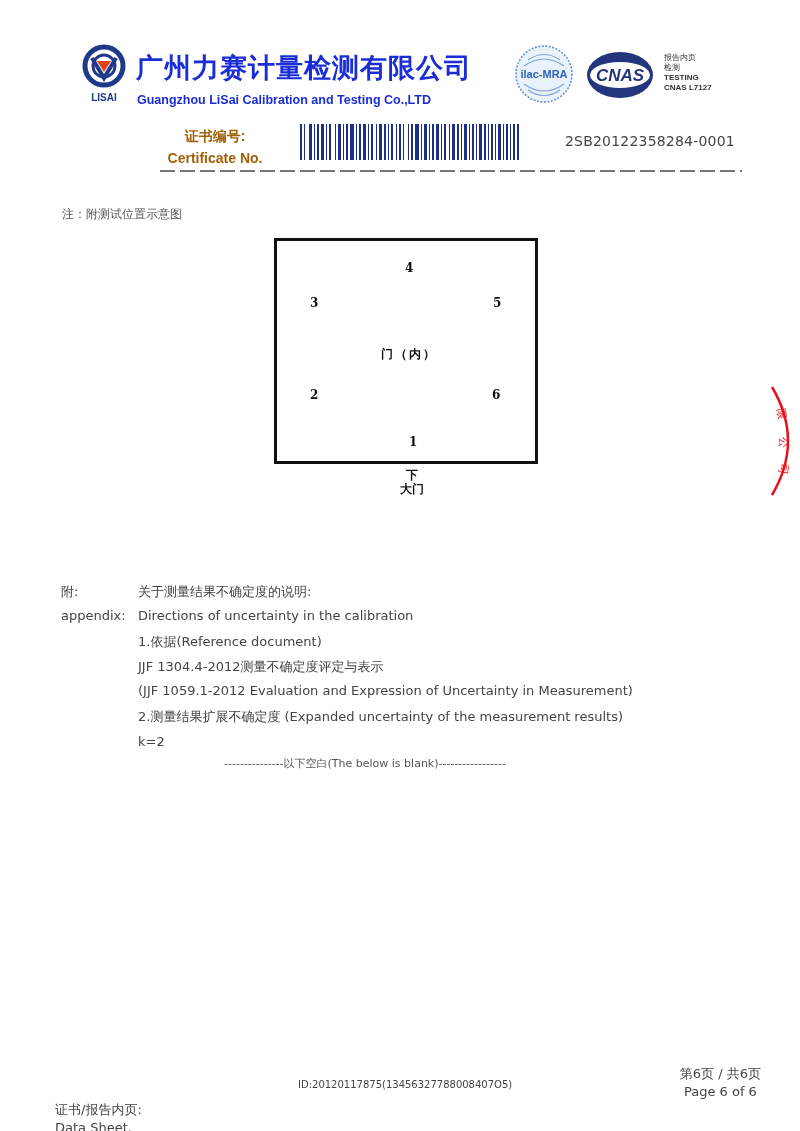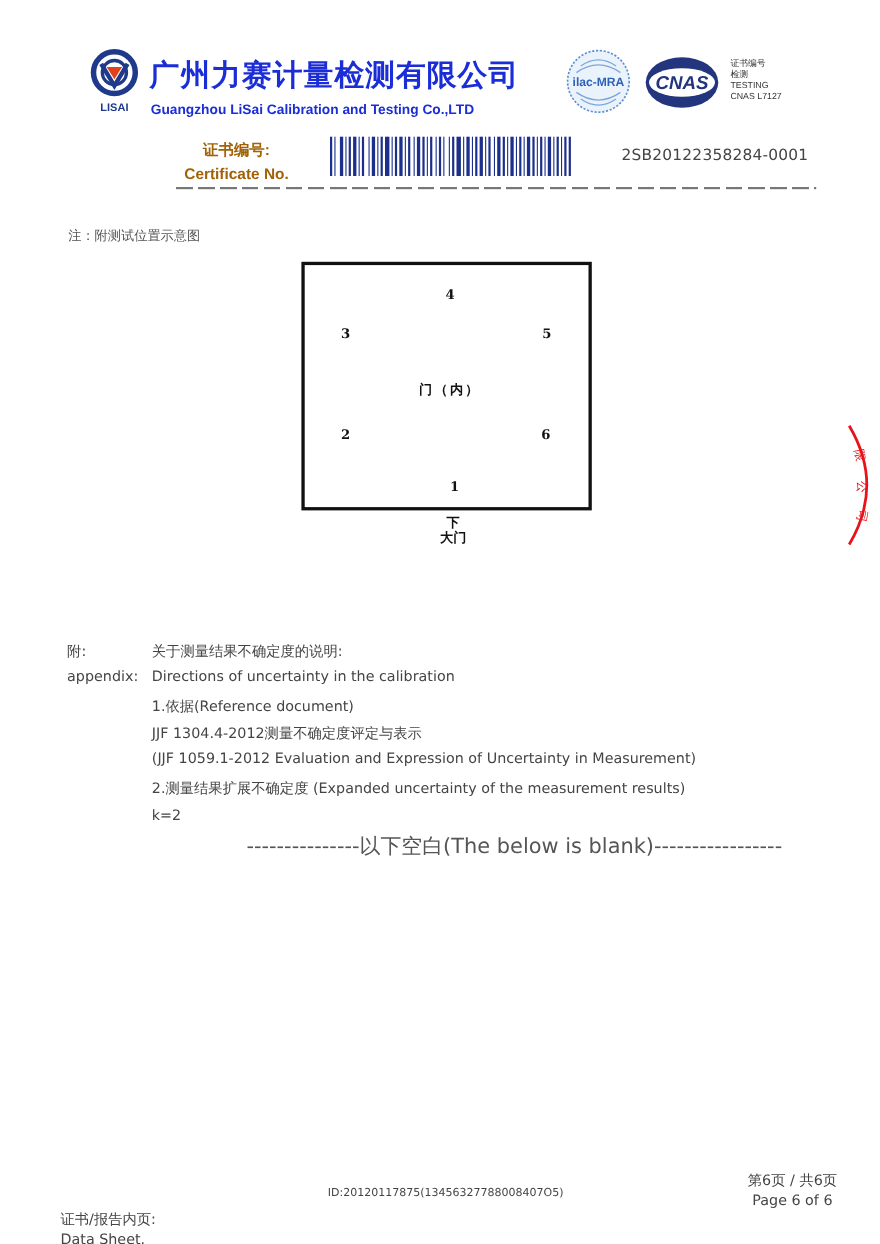--- a/index.html
+++ b/index.html
@@ -19,21 +19,21 @@
     .company-en {
       left: 137px; top: 93px; font-size: 12.5px; font-weight: bold; color: #1a2dd6;
       white-space: nowrap; font-family: "Liberation Sans", sans-serif;
     }
     .ilac-logo { left: 514px; top: 44px; width: 60px; height: 60px; }
     .cnas-logo { left: 585px; top: 50px; width: 70px; height: 50px; }
     .cnas-text {
       left: 664px; top: 53px; font-size: 8px; line-height: 10px; color: #333;
       font-family: "Liberation Sans", sans-serif; white-space: nowrap;
     }
-    .cnas-text .b { font-weight: normal; }
+    .cnas-text .b { font-weight: bold; }
 
     
     .cert-label {
       left: 160px; top: 125px; width: 110px; text-align: center; color: #a16207;
       font-weight: bold; font-size: 14px; line-height: 22px;
       font-family: "Liberation Sans", sans-serif;
     }
     .barcode { left: 300px; top: 124px; width: 220px; height: 36px; }
     .cert-number {
       left: 565px; top: 133px; font-size: 14px; color: #444;
@@ -58,21 +58,21 @@
     }
     .below-label {
       left: 380px; top: 468px; width: 64px; text-align: center; font-size: 12px;
       line-height: 14px; color: #111; font-weight: bold;
     }
 
     
     .app-row { position: absolute; font-size: 13px; color: #444; white-space: nowrap; }
     .app-key { left: 61px; }
     .app-val { left: 138px; }
-    .blank-line { left: 224px; top: 756px; font-size: 19px; color: #555; white-space: nowrap; }
+    .blank-line { left: 224px; top: 756px; font-size: 11px; color: #555; white-space: nowrap; }
 
     
     .seal { right: 0; top: 385px; width: 30px; height: 112px; }
 
     
     .footer-left { left: 55px; top: 1065px; font-size: 13px; line-height: 18px; color: #444; margin-top: 36px; }
     .footer-id { left: 298px; top: 1079px; font-size: 10px; color: #444; white-space: nowrap; }
     .footer-right {
       right: 39px; top: 1065px; font-size: 13px; line-height: 18px; color: #444; text-align: center;
     }
@@ -103,21 +103,21 @@
   </svg>
 </div>
 <div class="abs cnas-logo">
   <svg width="70" height="50" viewBox="0 0 70 50">
     <ellipse cx="35" cy="25" rx="33" ry="23" fill="#22357d"></ellipse>
     <ellipse cx="35" cy="25" rx="30" ry="13" fill="#ffffff"></ellipse>
     <text x="35" y="31" text-anchor="middle" font-family="Liberation Sans, sans-serif" font-weight="bold" font-style="italic" font-size="17" fill="#22357d">CNAS</text>
   </svg>
 </div>
 <div class="abs cnas-text">
-  <div>证书编号</div>
+  <div>报告内页</div>
   <div>检测</div>
   <div class="b">TESTING</div>
   <div class="b">CNAS L7127</div>
 </div>
 
 <div class="abs cert-label">
   <div>证书编号:</div>
   <div>Certificate No.</div>
 </div>
 <div class="abs barcode">

